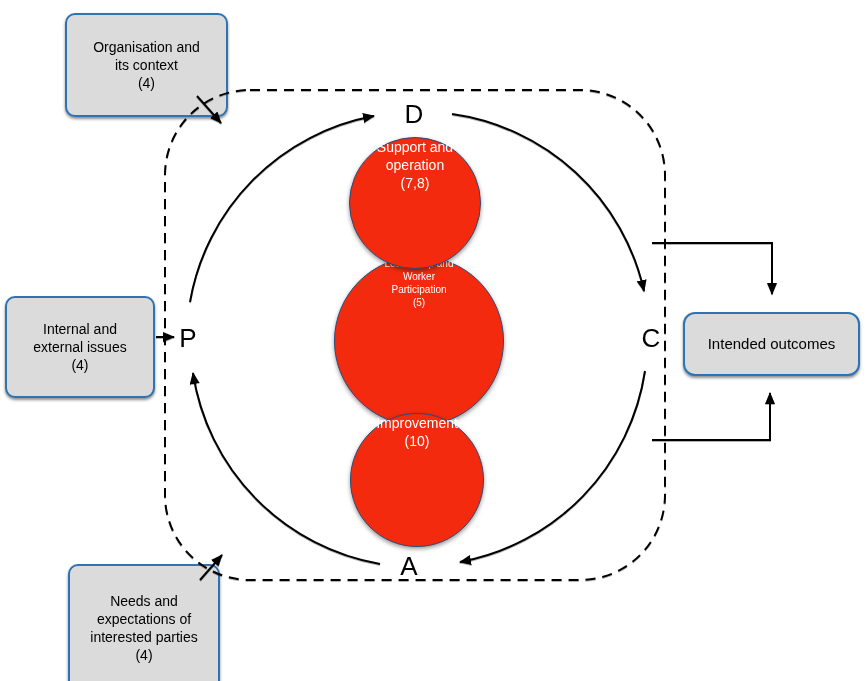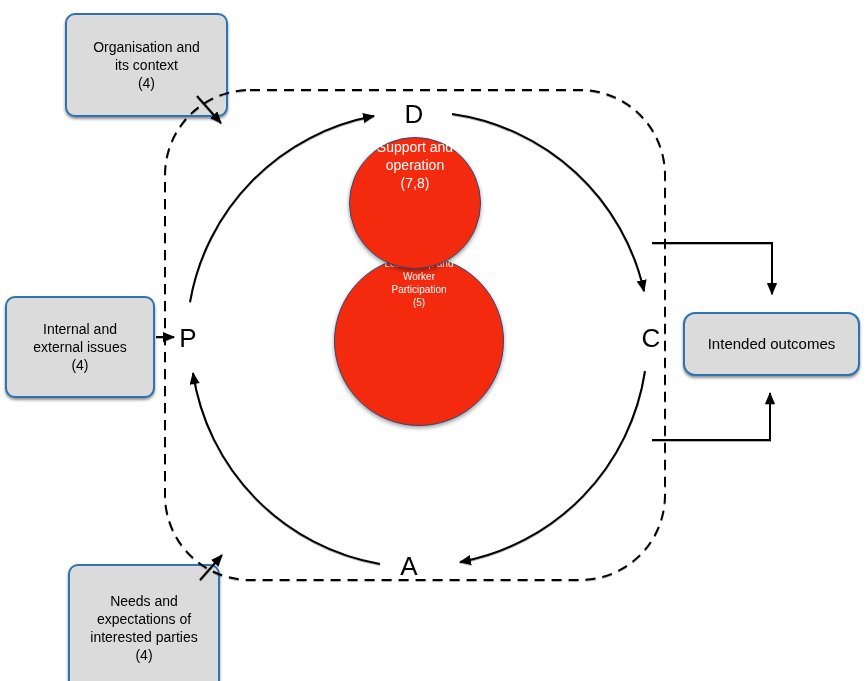--- a/index.html
+++ b/index.html
@@ -88,19 +88,22 @@
   <div class="circle c-center" style="left:334px;top:256px;width:170px;height:170px;">
     <div>Leadership and<br>Worker<br>Participation<br>(5)</div>
   </div>
 
   <div class="circle c-outer" style="left:349px;top:137px;width:132px;height:132px;">
     <div>Support and<br>operation<br>(7,8)</div>
   </div>
 
 
 
+  <div class="circle c-outer" style="left:350px;top:413px;width:134px;height:134px;">
+    <div>Improvement<br>(10)</div>
+  </div>
 
   <span class="letter" style="left:188px;top:338px;">P</span>
   <span class="letter" style="left:414px;top:114px;">D</span>
   <span class="letter" style="left:651px;top:338px;">C</span>
   <span class="letter" style="left:409px;top:566px;">A</span>
 
 </div>
 
 </body></html>

